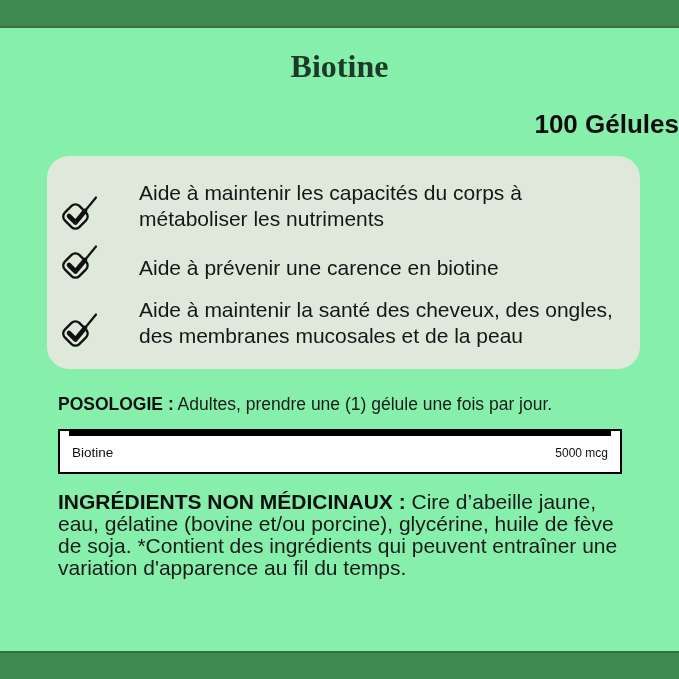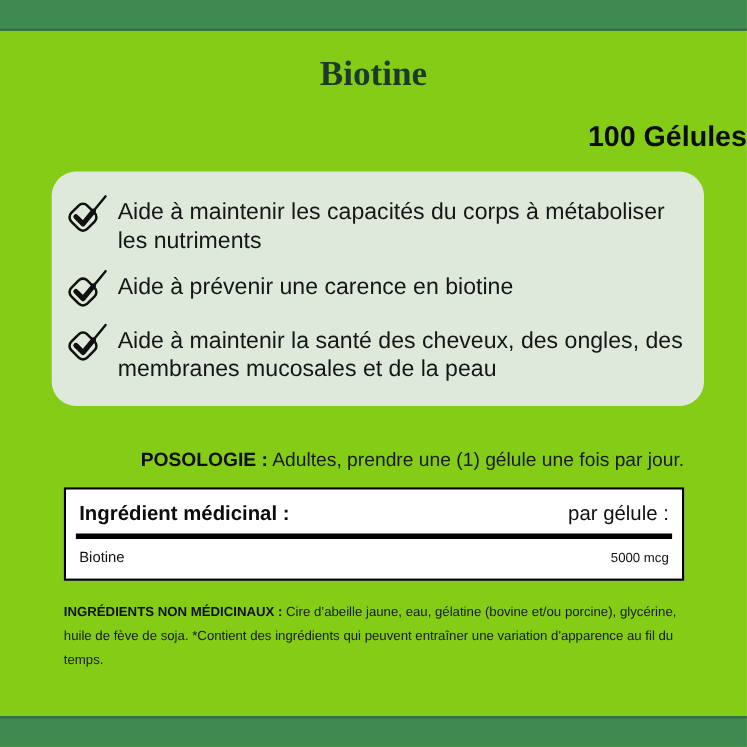--- a/index.html
+++ b/index.html
@@ -1,20 +1,20 @@
 <!DOCTYPE html>
 <html><head>
 <meta charset="utf-8">
 <style>
   html, body { margin: 0; padding: 0; background: #ffffff; }
   .page {
     position: relative;
     width: 679px;
     height: 679px;
-    background: #84cc16;
+    background: #86efac;
     overflow: hidden;
     font-family: "Liberation Sans", sans-serif;
     color: #141414;
   }
 
   
   .topbar {
     position: absolute; top: 0; left: 0; right: 0;
     height: 26px;
     background: #3f8a50;
@@ -52,21 +52,22 @@
   .benefits {
     box-sizing: border-box;
     width: 593px;
     margin: 17px 0 0 47px;
     background: #dee9dc;
     border-radius: 22px;
     padding: 20px 18px 20px 12px;
   }
   .benefit-row {
     display: flex;
-    align-items: flex-start;
+    align-items: flex-end;
+    gap: 32px;
   }
   .benefit-row + .benefit-row { margin-top: 12px; }
   .benefit-icon {
     flex: 0 0 40px;
     width: 40px; height: 38px;
     margin-right: 8px;
     margin-top: -1px;
   }
   .benefit-icon svg { display: block; }
   .benefit-text {
@@ -76,25 +77,24 @@
     padding-top: 4px;
   }
 
   
   .col {
     box-sizing: border-box;
     width: 564px;
     margin-left: 58px;
   }
   .posology {
-    margin-top: 38px;
+    margin-top: 24px;
     font-size: 17.5px;
     line-height: 22px;
     color: #1a1a1a;
-    text-align: right;
   }
   .posology b, .nonmed b { font-weight: 700; color: #0f0f0f; }
 
   
   .ing-table {
     box-sizing: border-box;
     margin-top: 14px;
     border: 2px solid #000000;
     background: #ffffff;
   }
@@ -116,21 +116,21 @@
     justify-content: space-between;
     align-items: baseline;
     padding: 9px 12px 12px 12px;
   }
   .ing-row .rl { font-size: 13.5px; color: #111111; }
   .ing-row .rr { font-size: 12px; color: #111111; }
 
   
   .nonmed {
     margin-top: 17px;
-    font-size: 12px;
+    font-size: 21px;
     line-height: 22px;
     color: #1a1a1a;
   }
 </style>
 </head>
 <body>
 
 <div class="page">
 
   <div class="topbar"></div>
@@ -174,24 +174,20 @@
       <span class="benefit-text">Aide à maintenir la santé des cheveux, des ongles, des membranes mucosales et de la peau</span>
     </div>
 
   </div>
 
   <div class="col posology">
     <b>POSOLOGIE :</b><span> Adultes, prendre une (1) gélule une fois par jour.</span>
   </div>
 
   <div class="col ing-table">
-    <div class="ing-header">
-      <span class="hl">Ingrédient médicinal :</span>
-      <span class="hr">par gélule :</span>
-    </div>
     <div class="ing-divider"></div>
     <div class="ing-row">
       <span class="rl">Biotine</span>
       <span class="rr">5000 mcg</span>
     </div>
   </div>
 
   <div class="col nonmed">
     <b>INGRÉDIENTS NON MÉDICINAUX :</b><span> Cire d’abeille jaune, eau, gélatine (bovine et/ou porcine), glycérine, huile de fève de soja. *Contient des ingrédients qui peuvent entraîner une variation d'apparence au fil du temps.</span>
   </div>

